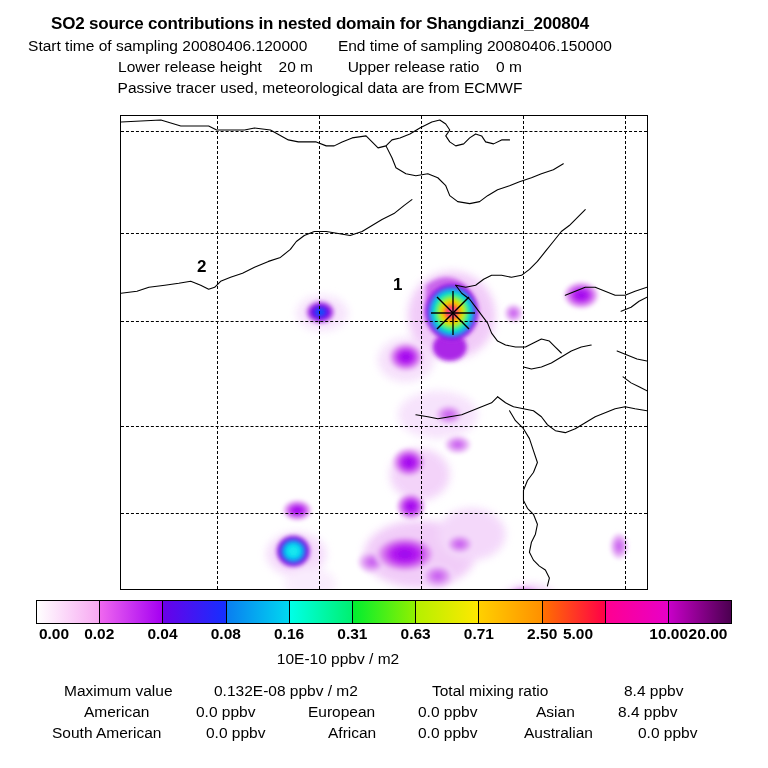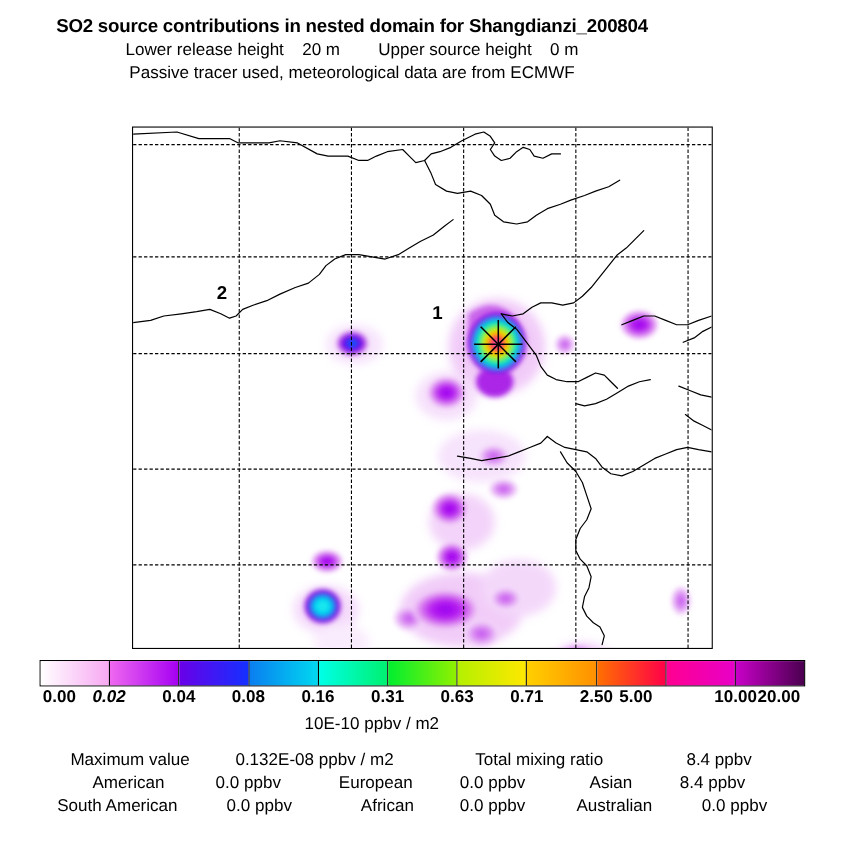--- a/index.html
+++ b/index.html
@@ -163,25 +163,32 @@
     top: 0;
     white-space: nowrap;
   }
 </style>
 </head>
 <body>
 
 <div class="header">
   <div class="title">SO2 source contributions in nested domain for Shangdianzi_200804</div>
   <div class="subline">
+    <span>Start time of sampling</span>
+    <span>20080406.120000</span>
+    <span class="gap-a"></span>
+    <span>End time of sampling</span>
+    <span>20080406.150000</span>
+  </div>
+  <div class="subline">
     <span>Lower release height</span>
     <span class="gap-c"></span>
     <span>20 m</span>
     <span class="gap-b"></span>
-    <span>Upper source height</span>
+    <span>Upper release ratio</span>
     <span class="gap-c"></span>
     <span>0 m</span>
   </div>
   <div class="subline">Passive tracer used, meteorological data are from ECMWF</div>
 </div>
 
 <div class="map-frame">
 
   <svg class="plot-canvas" viewBox="0 0 528 475" preserveAspectRatio="none">
     <defs>
@@ -353,21 +360,21 @@
       <div class="cb-seg" style="background: linear-gradient(to right, rgb(0, 255, 232), rgb(0, 240, 112));"></div>
       <div class="cb-seg" style="background: linear-gradient(to right, rgb(0, 238, 48), rgb(144, 240, 0));"></div>
       <div class="cb-seg" style="background: linear-gradient(to right, rgb(180, 240, 0), rgb(255, 232, 0));"></div>
       <div class="cb-seg" style="background: linear-gradient(to right, rgb(255, 208, 0), rgb(255, 144, 0));"></div>
       <div class="cb-seg" style="background: linear-gradient(to right, rgb(255, 112, 0), rgb(255, 0, 72));"></div>
       <div class="cb-seg" style="background: linear-gradient(to right, rgb(255, 0, 144), rgb(232, 0, 200));"></div>
       <div class="cb-seg" style="background: linear-gradient(to right, rgb(200, 0, 200), rgb(75, 0, 80));"></div>
     </div>
   <div class="cb-ticks" id="cb-ticks">
       <span class="cb-tick" style="left: 18px;">0.00</span>
-      <span class="cb-tick" style="left: 63.2727px; font-style: italic;">0.02</span>
+      <span class="cb-tick" style="left: 63.2727px;">0.02</span>
       <span class="cb-tick" style="left: 126.545px; text-align: right;">0.04</span>
       <span class="cb-tick" style="left: 189.818px;">0.08</span>
       <span class="cb-tick" style="left: 253.091px;">0.16</span>
       <span class="cb-tick" style="left: 316.364px;">0.31</span>
       <span class="cb-tick" style="left: 379.636px;">0.63</span>
       <span class="cb-tick" style="left: 442.909px;">0.71</span>
       <span class="cb-tick" style="left: 506.182px;">2.50</span>
       <span class="cb-tick" style="left: 542px;">5.00</span>
       <span class="cb-tick" style="left: 632.727px;">10.00</span>
       <span class="cb-tick" style="left: 672px;">20.00</span>

